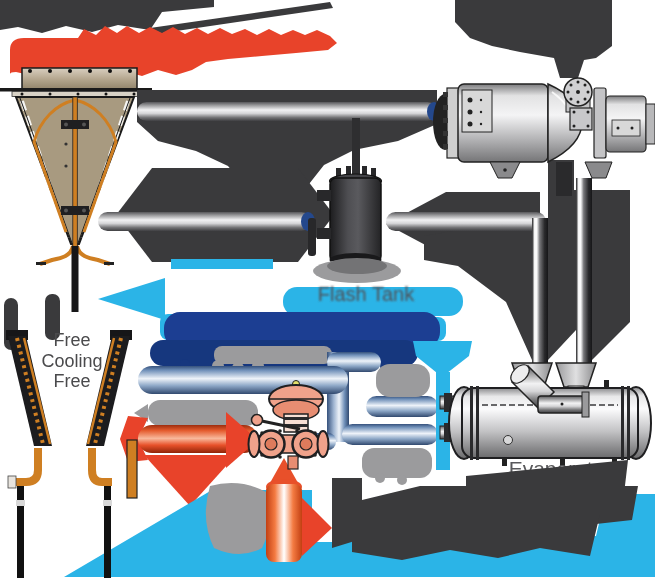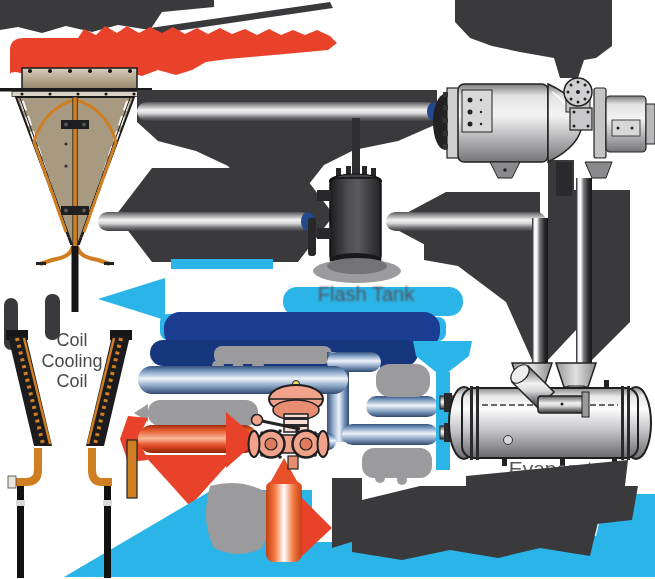--- a/index.html
+++ b/index.html
@@ -397,14 +397,14 @@
     <polygon points="112,336 130,336 104,446 86,446" fill="#1c1c1e"></polygon>
     <line x1="121" y1="338" x2="95" y2="444" stroke="#cf7f22" stroke-width="4" stroke-dasharray="3 4"></line>
     <line x1="114" y1="338" x2="88" y2="444" stroke="#cf7f22" stroke-width="2.5"></line>
     <path d="M92,448 L92,470 Q92,482 102,482 L112,482" fill="none" stroke="#cf7f22" stroke-width="8"></path>
     <rect x="104" y="486" width="7" height="92" fill="#111"></rect>
     <rect x="103" y="500" width="9" height="6" fill="#d8d8d8"></rect>
     <rect x="127" y="440" width="10" height="58" fill="#cf7f22" stroke="#222" stroke-width="1.2"></rect>
   </g>
 </svg>
 
-<div class="lbl-free">Coil Cooling Coil</div>
+<div class="lbl-free">Free Cooling Free</div>
 </div>
 
 </body></html>

